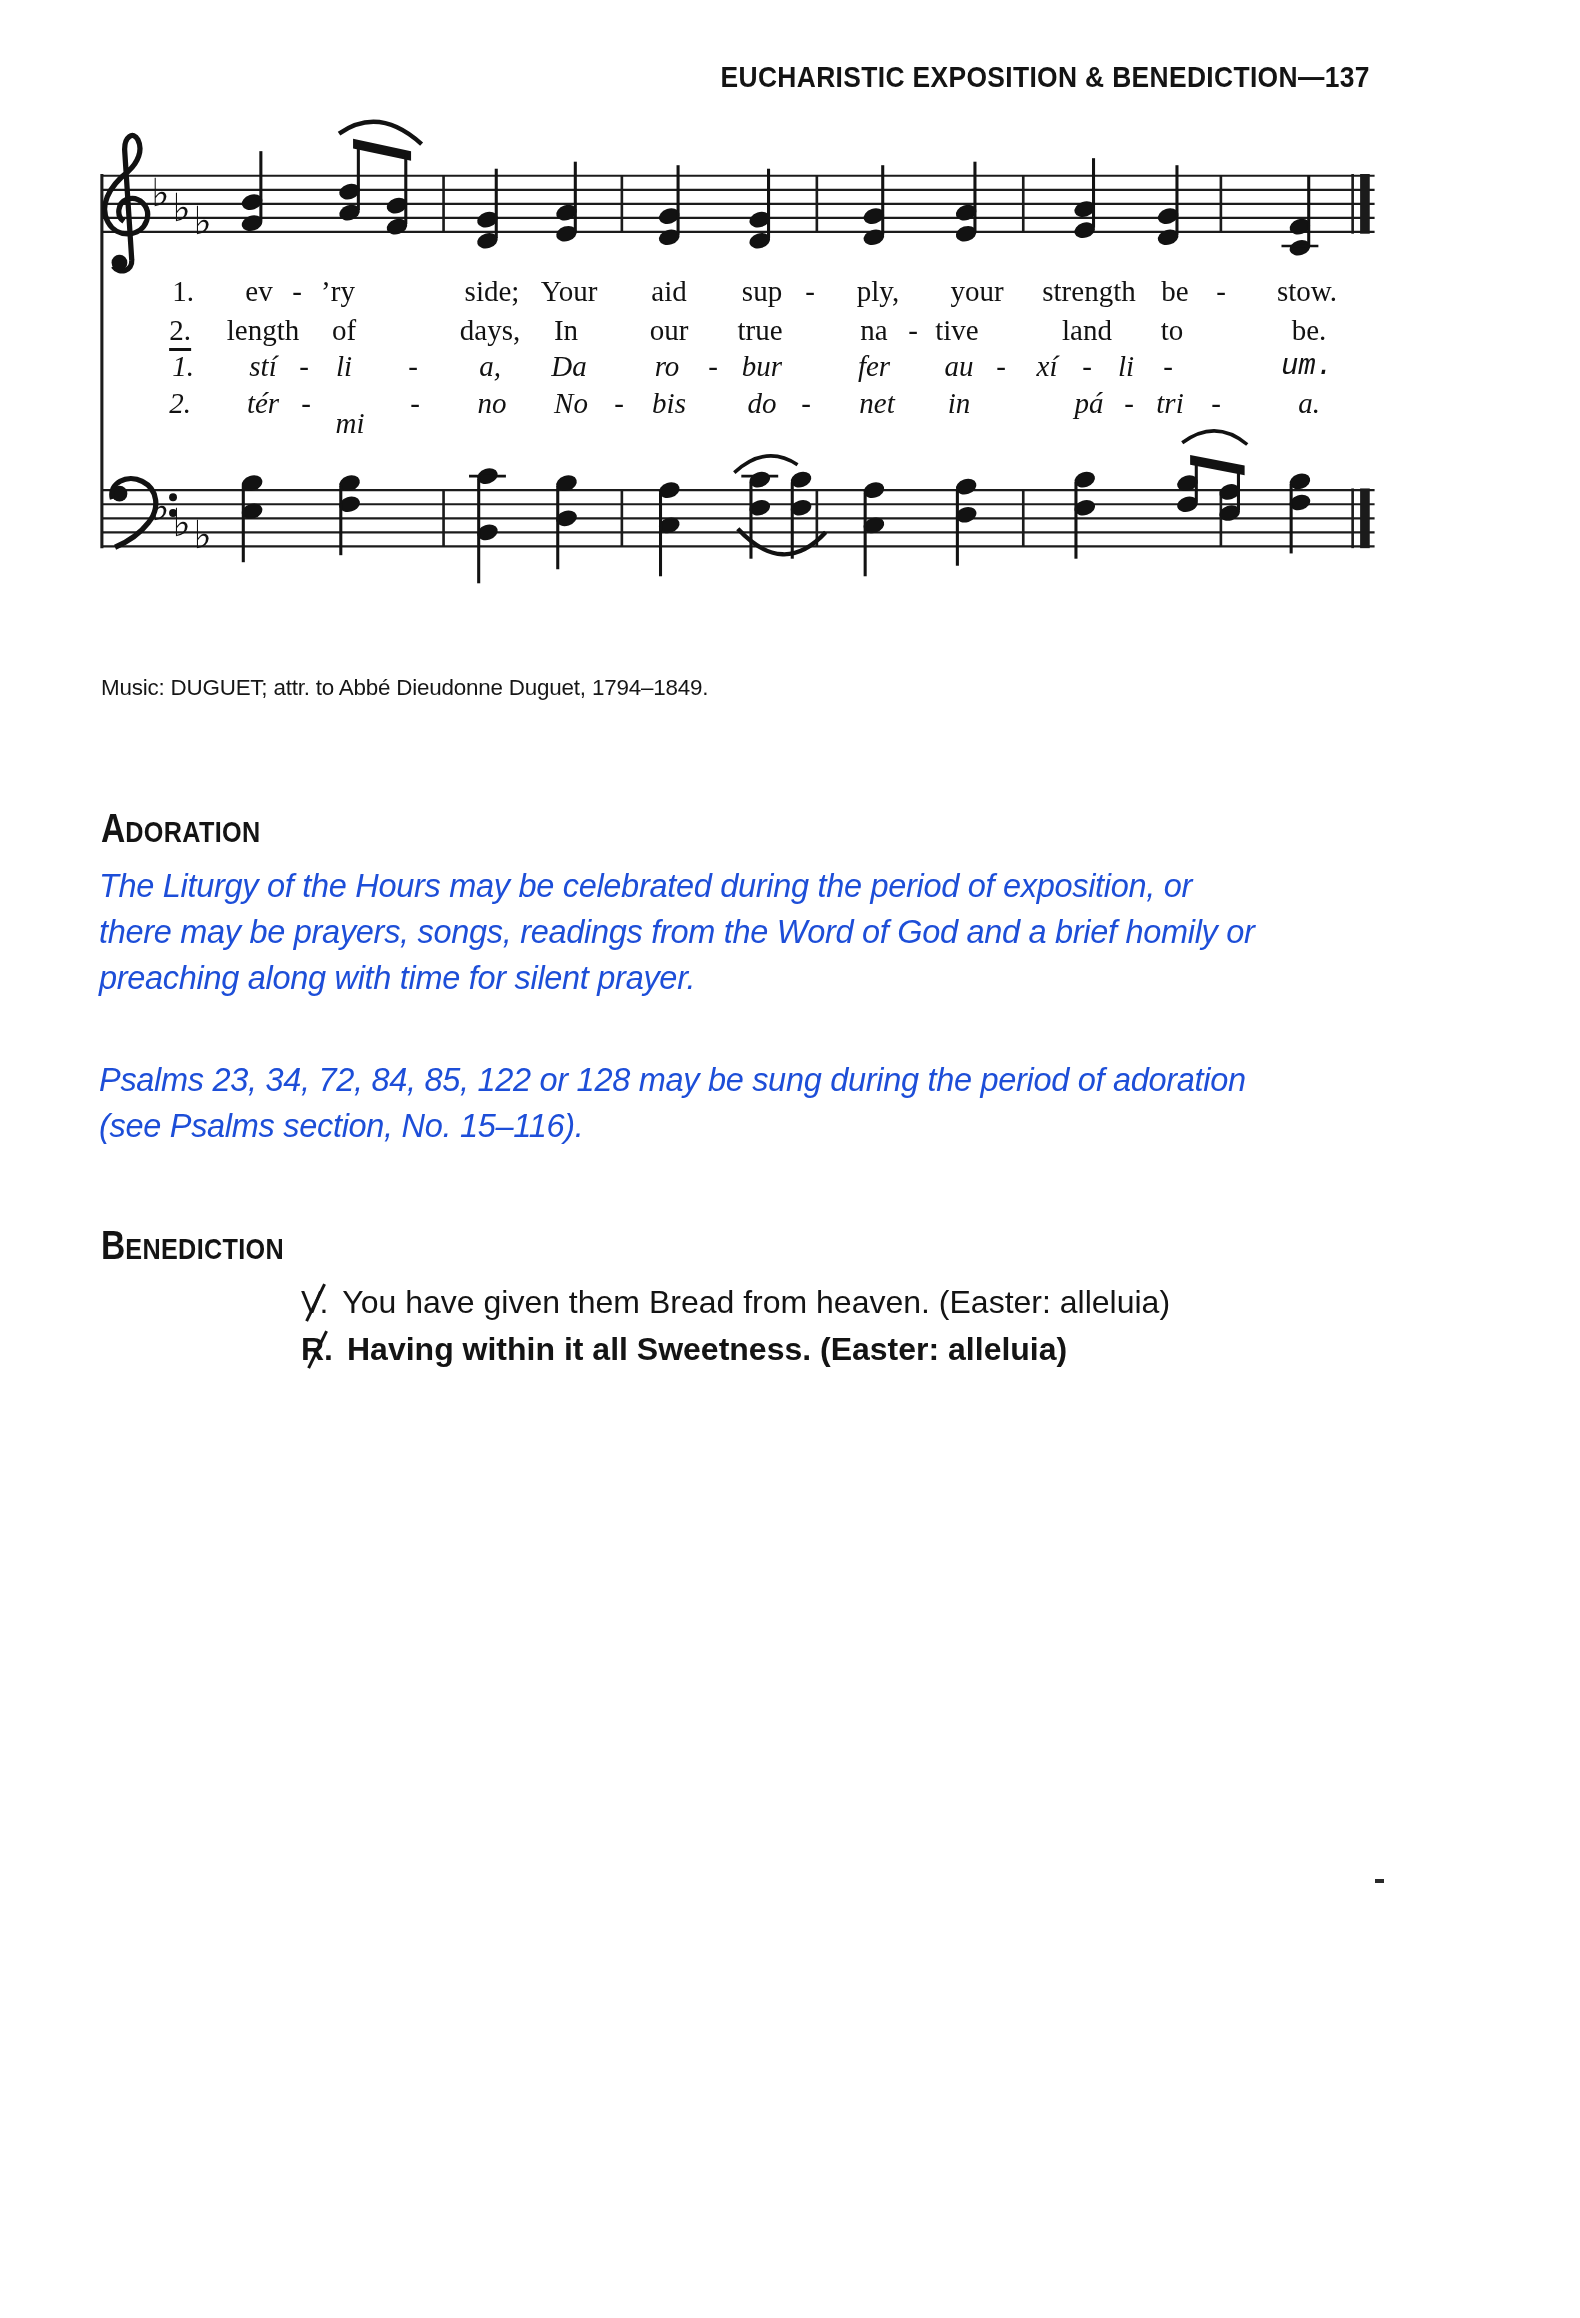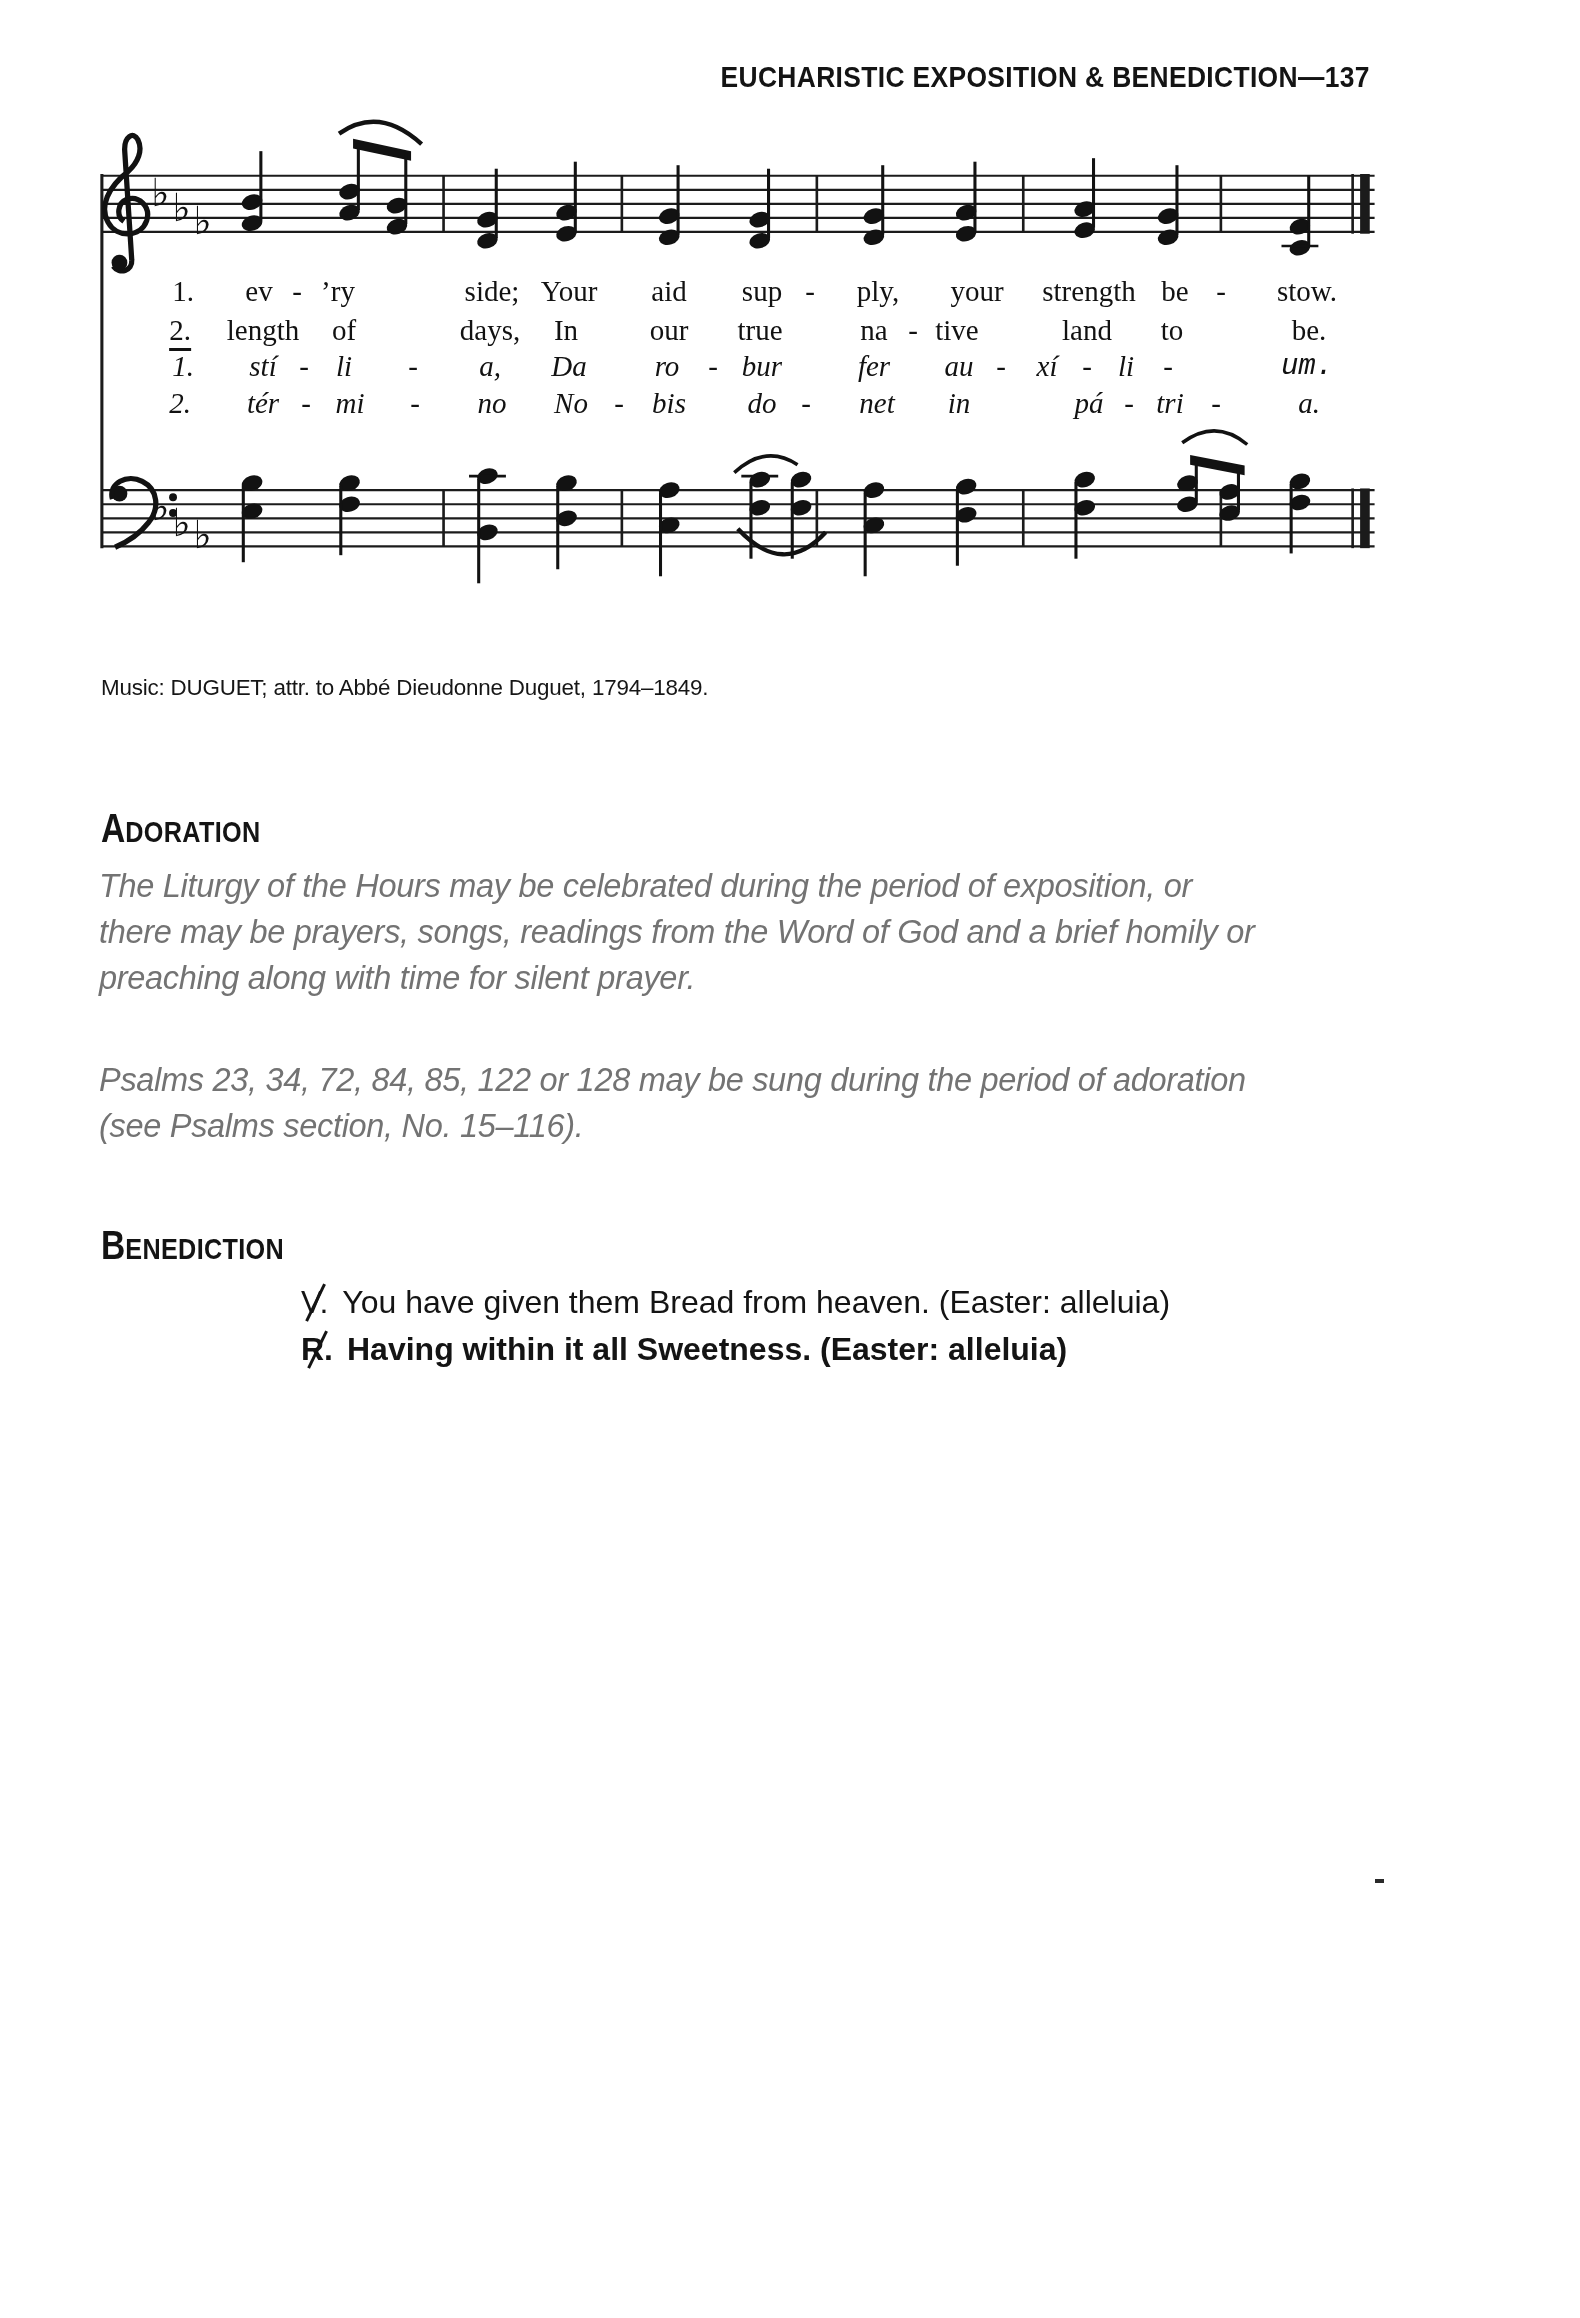--- a/index.html
+++ b/index.html
@@ -13,21 +13,21 @@
   .lyr.it{font-style:italic;}
   .syl{position:absolute;transform:translateX(-50%);white-space:nowrap;}
   .syl.u{border-bottom:3.1px solid #121212;padding-bottom:0.9px;}
   .credits{position:absolute;left:101px;font-size:22.4px;letter-spacing:-0.2px;white-space:nowrap;color:#161616;}
   .credits .i{font-style:italic;}
   .schead{position:absolute;left:101px;font-weight:700;white-space:nowrap;}
   .schead>span{display:inline-block;transform:scaleX(.84);transform-origin:left center;}
   .schead .cap{font-size:40px;}
   .schead .rest{font-size:30px;letter-spacing:0.4px;}
   .para{position:absolute;left:99px;width:1300px;font-style:italic;font-size:32.5px;
-        line-height:46px;white-space:pre-line;color:#737373;letter-spacing:-0.3px;}
+        line-height:46px;white-space:pre-line;color:#1d4ed8;letter-spacing:-0.3px;}
   .vline{position:absolute;left:301px;font-size:32px;white-space:nowrap;color:#141414;}
   .vline.bold{font-weight:700;}
   .vr{position:relative;display:inline-block;margin-right:14px;}
   .vr::after{content:'';position:absolute;left:46%;top:-6%;width:2.6px;height:112%;
              background:#141414;transform:rotate(26deg);}
   .artifact{position:absolute;background:#2a2a2a;}
 </style>
 </head>
 <body>
 
@@ -233,21 +233,21 @@
       <span class="syl" style="left: 1047px;">xí</span>
       <span class="syl" style="left: 1087px;">-</span>
       <span class="syl" style="left: 1126px;">li</span>
       <span class="syl" style="left: 1168px;">-</span>
       <span class="syl" style="left: 1307px; font-family: Liberation Mono, monospace;">um.</span>
     </div>
   <div class="lyr it" style="top:387px">
       <span class="syl" style="left: 180px;">2.</span>
       <span class="syl" style="left: 263px;">tér</span>
       <span class="syl" style="left: 306px;">-</span>
-      <span class="syl" style="left: 350px;">mi</span>
+      <span class="syl" style="left: 350px; margin-top: 20px;">mi</span>
       <span class="syl" style="left: 415px;">-</span>
       <span class="syl" style="left: 492px;">no</span>
       <span class="syl" style="left: 571px;">No</span>
       <span class="syl" style="left: 619px;">-</span>
       <span class="syl" style="left: 669px;">bis</span>
       <span class="syl" style="left: 762px;">do</span>
       <span class="syl" style="left: 806px;">-</span>
       <span class="syl" style="left: 877px;">net</span>
       <span class="syl" style="left: 959px;">in</span>
       <span class="syl" style="left: 1089px;">pá</span>

